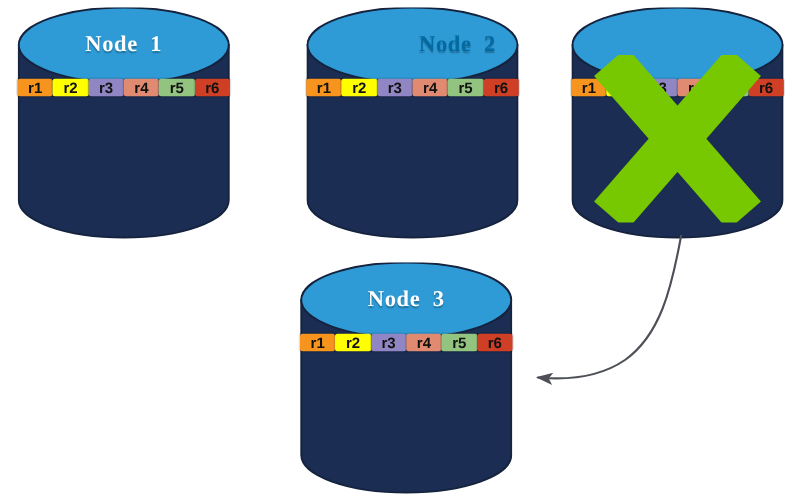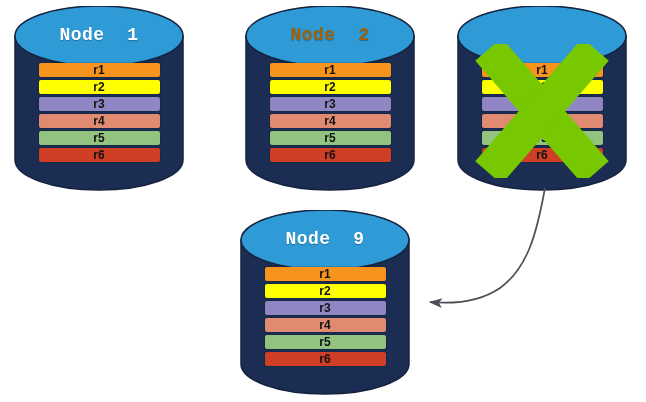--- a/index.html
+++ b/index.html
@@ -33,31 +33,30 @@
     height: 100%;
   }
   .node-label {
     position: absolute;
     left: 0;
     width: 100%;
     text-align: center;
     color: #ffffff;
     font-weight: bold;
     letter-spacing: 0.5px;
-    font-family: Liberation Mono, monospace;
+    font-family: Liberation Serif, serif;
     white-space: pre;
     text-shadow: 0 1px 1px rgba(0,0,0,0.28);
     pointer-events: none;
   }
   .rows {
     position: absolute;
     left: 0;
     width: 100%;
     display: flex;
-    flex-direction: column;
     align-items: center;
   }
   .row {
     box-sizing: border-box;
     text-align: center;
     color: #111111;
     font-weight: bold;
     font-family: "Liberation Sans", sans-serif;
     border-radius: 2px;
     line-height: 1;
@@ -99,21 +98,21 @@
         <div class="row" style="background: rgb(224, 138, 113); width: 121px; height: 14px; margin-bottom: 3px; font-size: 12px;">r4</div>
         <div class="row" style="background: rgb(146, 196, 128); width: 121px; height: 14px; margin-bottom: 3px; font-size: 12px;">r5</div>
         <div class="row" style="background: rgb(207, 63, 37); width: 121px; height: 14px; margin-bottom: 3px; font-size: 12px;">r6</div>
       </div>
     </div>
     <div class="node" style="left: 245px; top: 6px; width: 170px; height: 186px;">
       <svg class="node-body" viewBox="0 0 170 186">
         <path d="M 1,30 L 1,154 A 84,30 0 0 0 169,154 L 169,30 Z" fill="#1b2d52" stroke="#15233f" stroke-width="1.5"></path>
         <ellipse cx="85" cy="30" rx="84" ry="30" fill="#2e9bd6" stroke="#15233f" stroke-width="1.5"></ellipse>
       </svg>
-      <div class="node-label" style="top: 19px; font-size: 18px; color: #a16207;">Node  2</div>
+      <div class="node-label" style="top: 19px; font-size: 18px; color: #0369a1; padding-left: 36px;">Node  2</div>
       <div class="rows" style="top: 57px;">
         <div class="row" style="background: rgb(247, 148, 29); width: 121px; height: 14px; margin-bottom: 3px; font-size: 12px;">r1</div>
         <div class="row" style="background: rgb(255, 255, 0); width: 121px; height: 14px; margin-bottom: 3px; font-size: 12px;">r2</div>
         <div class="row" style="background: rgb(145, 134, 196); width: 121px; height: 14px; margin-bottom: 3px; font-size: 12px;">r3</div>
         <div class="row" style="background: rgb(224, 138, 113); width: 121px; height: 14px; margin-bottom: 3px; font-size: 12px;">r4</div>
         <div class="row" style="background: rgb(146, 196, 128); width: 121px; height: 14px; margin-bottom: 3px; font-size: 12px;">r5</div>
         <div class="row" style="background: rgb(207, 63, 37); width: 121px; height: 14px; margin-bottom: 3px; font-size: 12px;">r6</div>
       </div>
     </div>
     <div class="node" style="left: 457px; top: 6px; width: 170px; height: 186px;">
@@ -132,21 +131,21 @@
       <svg class="x-mark" viewBox="0 0 100 100" style="left: 17px; top: 38px; width: 136px; height: 134px;">
         <line x1="10" y1="4" x2="90" y2="96" stroke="#77c800" stroke-width="26" stroke-linecap="butt"></line>
         <line x1="90" y1="4" x2="10" y2="96" stroke="#77c800" stroke-width="26" stroke-linecap="butt"></line>
       </svg>
     </div>
     <div class="node" style="left: 240px; top: 210px; width: 170px; height: 186px;">
       <svg class="node-body" viewBox="0 0 170 186">
         <path d="M 1,30 L 1,154 A 84,30 0 0 0 169,154 L 169,30 Z" fill="#1b2d52" stroke="#15233f" stroke-width="1.5"></path>
         <ellipse cx="85" cy="30" rx="84" ry="30" fill="#2e9bd6" stroke="#15233f" stroke-width="1.5"></ellipse>
       </svg>
-      <div class="node-label" style="top: 19px; font-size: 18px; color: rgb(255, 255, 255);">Node  9</div>
+      <div class="node-label" style="top: 19px; font-size: 18px; color: rgb(255, 255, 255);">Node  3</div>
       <div class="rows" style="top: 57px;">
         <div class="row" style="background: rgb(247, 148, 29); width: 121px; height: 14px; margin-bottom: 3px; font-size: 12px;">r1</div>
         <div class="row" style="background: rgb(255, 255, 0); width: 121px; height: 14px; margin-bottom: 3px; font-size: 12px;">r2</div>
         <div class="row" style="background: rgb(145, 134, 196); width: 121px; height: 14px; margin-bottom: 3px; font-size: 12px;">r3</div>
         <div class="row" style="background: rgb(224, 138, 113); width: 121px; height: 14px; margin-bottom: 3px; font-size: 12px;">r4</div>
         <div class="row" style="background: rgb(146, 196, 128); width: 121px; height: 14px; margin-bottom: 3px; font-size: 12px;">r5</div>
         <div class="row" style="background: rgb(207, 63, 37); width: 121px; height: 14px; margin-bottom: 3px; font-size: 12px;">r6</div>
       </div>
     </div>
     <svg class="arrow-layer" viewBox="0 0 646 402" width="646" height="402">

